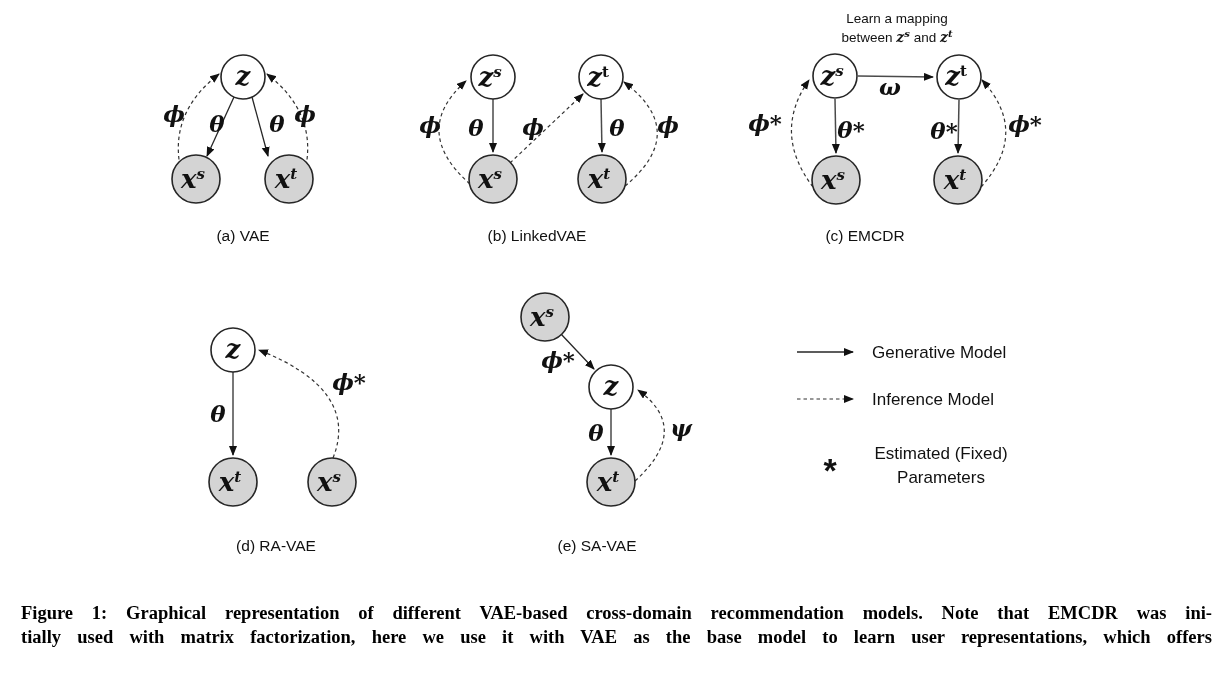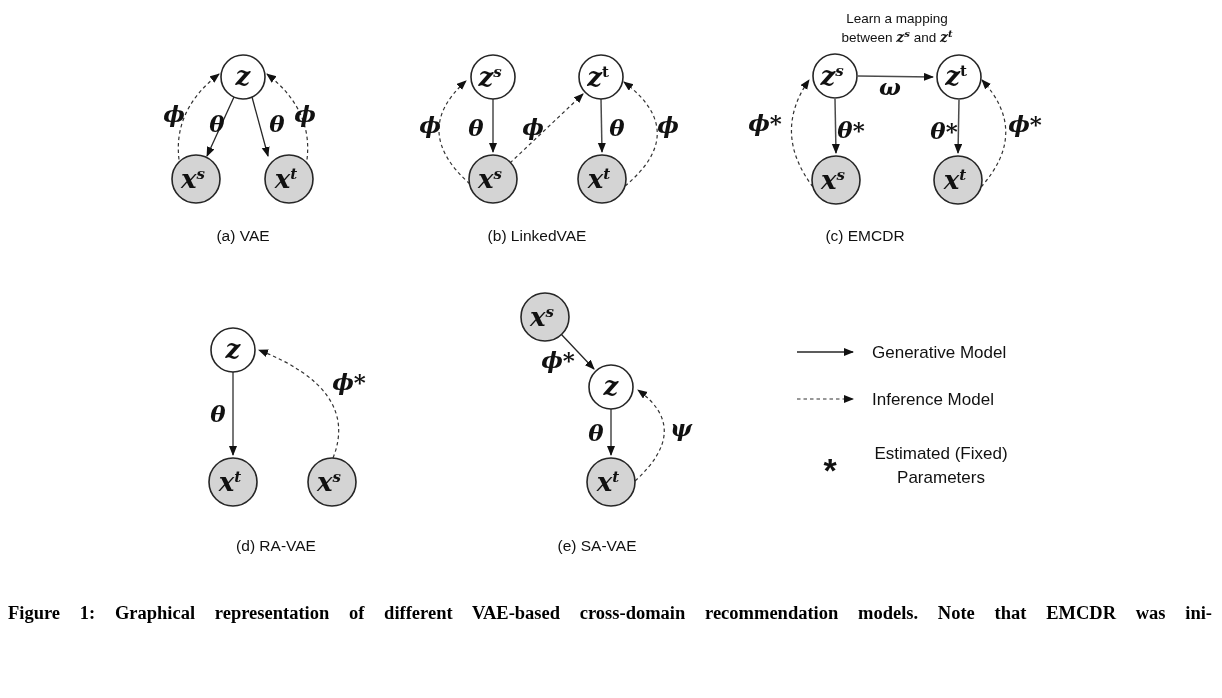--- a/index.html
+++ b/index.html
@@ -15,21 +15,21 @@
   .nsup {font:italic 700 15px "DejaVu Serif",serif;}
   .nsup-up {font:700 15px "DejaVu Serif",serif;}
   .elab {font:italic 700 23px "DejaVu Serif",serif; text-anchor:middle;}
   .star {font:700 34px "Liberation Sans",sans-serif; text-anchor:middle;}
   circle.node{stroke:#262626;stroke-width:1.6;}
   .sline {stroke:#4a4a4a;stroke-width:1.5;fill:none;}
   .sline2{stroke:#262626;stroke-width:1.3;fill:none;}
   .dline {stroke:#333333;stroke-width:1.2;fill:none;stroke-dasharray:3.5 3;}
   #figcap{position:absolute;left:8px;top:601px;width:1204px;color:#000;
           font:700 18.5px/24.3px "Liberation Serif",serif;}
-  .capline{text-align:justify;text-align-last:justify;}
+  .capline{text-align:justify;text-align-last:justify;margin-left:13px;}
   .capline.last{text-align-last:left;}
 </style>
 </head>
 <body>
 
 <div id="stage">
 
 <svg width="1222" height="575" viewBox="0 0 1222 575">
   <defs>
     <marker id="ah" markerWidth="11" markerHeight="9" refX="9" refY="4" orient="auto" markerUnits="userSpaceOnUse">
@@ -138,15 +138,16 @@
     <text class="leg" x="872" y="405">Inference Model</text>
     <text class="star" x="830" y="482">*</text>
     <text class="leg" x="941" y="459" text-anchor="middle" style="text-anchor:middle">Estimated (Fixed)</text>
     <text class="leg" x="941" y="483" text-anchor="middle" style="text-anchor:middle">Parameters</text>
   </g>
 </svg>
 
 
 <div id="figcap">
   <div class="capline">Figure 1: Graphical representation of different VAE-based cross-domain recommendation models. Note that EMCDR was ini-</div>
+  <div class="capline">tially used with matrix factorization, here we use it with VAE as the base model to learn user representations, which offers</div>
 </div>
 
 </div>
 
 </body></html>

